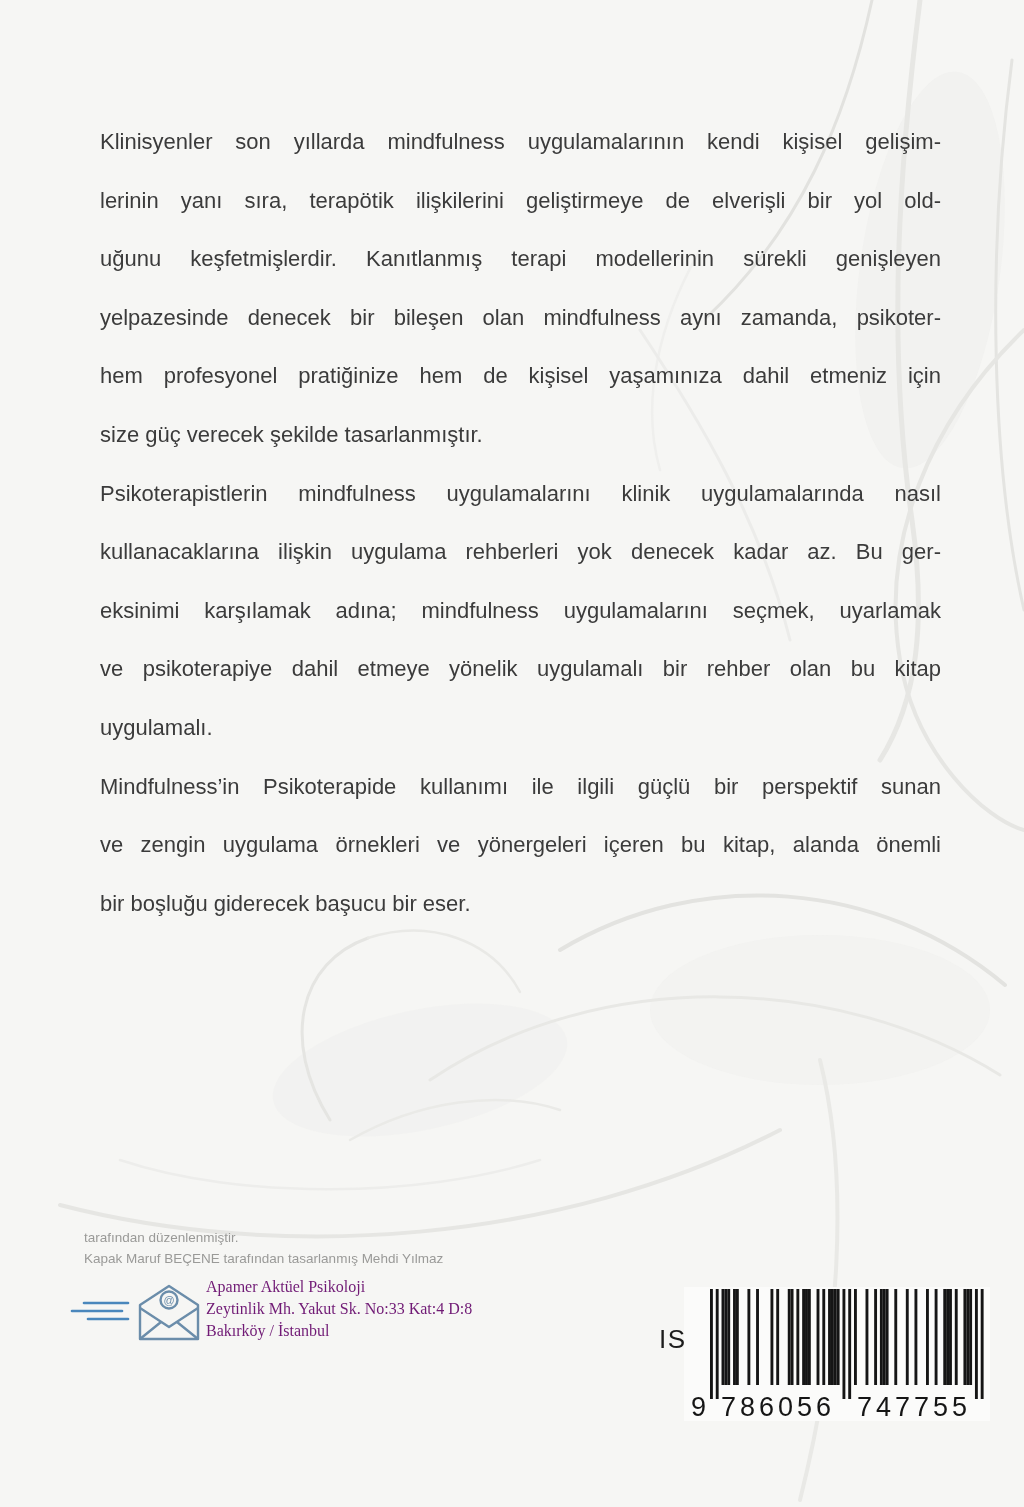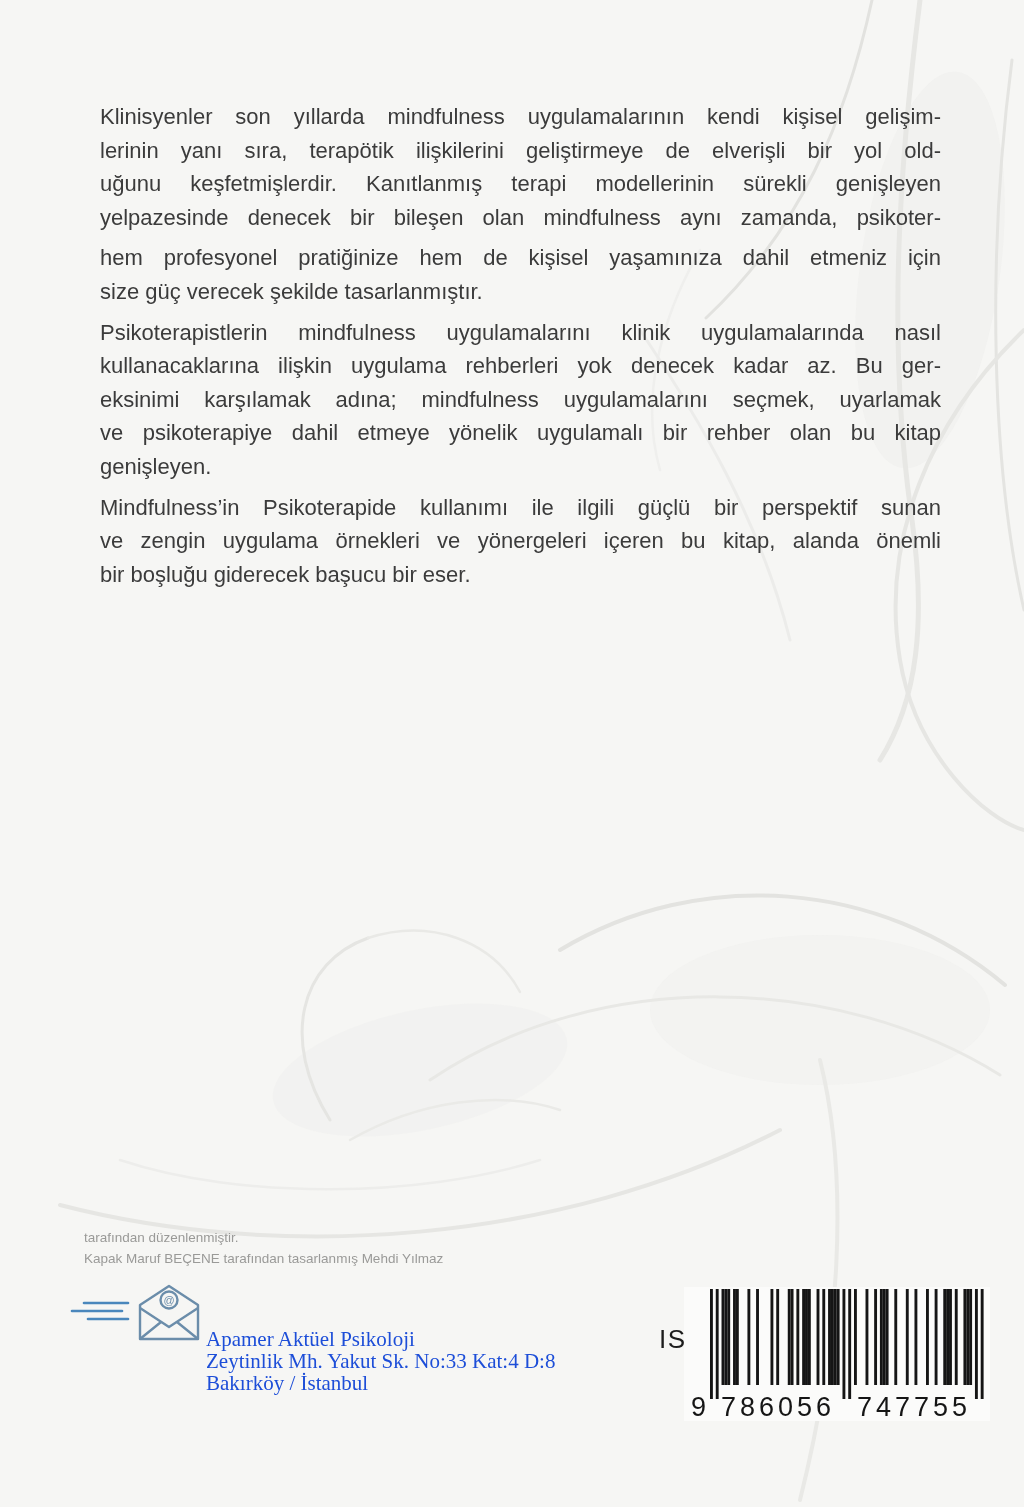--- a/index.html
+++ b/index.html
@@ -8,38 +8,38 @@
     background:#f6f6f4;overflow:hidden;
     font-family:"Liberation Sans",sans-serif;
   }
   .sketch{position:absolute;left:0;top:0;z-index:0;}
   
   .body-text{
     position:absolute;left:100px;top:100px;width:841px;z-index:2;
     color:#3b3b3b;font-size:22px;line-height:33.6px;
   }
   .para{margin-bottom:7px;}
-  .tline{white-space:nowrap;text-align:justify;text-align-last:justify;}
+  .tline{white-space:nowrap;text-align:justify;text-align-last:justify;margin-top:25px;}
   .tline.tlast{text-align-last:left;}
   
   .credits{
     position:absolute;left:84px;top:1227px;width:440px;z-index:2;
     font-size:13.5px;line-height:21px;color:#9a9a98;
   }
   .contact-icon{position:absolute;left:68px;top:1281px;z-index:2;}
   .contact-text{
     position:absolute;left:205px;top:1282px;z-index:2;
     font-size:21px;font-weight:bold;color:#4a87bc;line-height:28px;
     letter-spacing:.2px;
   }
   .contact-text .cline{display:block;cursor:pointer;}
   .address{
-    position:absolute;left:206px;top:1328px;z-index:2;
-    font-family:"Liberation Serif",serif;font-size:21px;line-height:22px;
-    color:#1d4ed8;
+    position:absolute;left:206px;top:1276px;z-index:2;
+    font-family:"Liberation Serif",serif;font-size:16px;line-height:22px;
+    color:#701a75;
   }
   
   .isbn-row{
     position:absolute;left:635px;top:1324px;width:375px;z-index:3;
     text-align:center;font-family:Liberation Sans, sans-serif;
     font-size:26px;color:#1c1c1c;letter-spacing:1.5px;white-space:nowrap;
   }
   .isbn-row .num{margin-left:12px;}
   .barcode-wrap{position:absolute;left:684px;top:1287px;z-index:3;}
 </style>
@@ -79,21 +79,21 @@
       </div>
       <div class="para">
         <div class="tline">hem profesyonel pratiğinize hem de kişisel yaşamınıza dahil etmeniz için</div>
         <div class="tline tlast">size güç verecek şekilde tasarlanmıştır.</div>
       </div>
       <div class="para">
         <div class="tline">Psikoterapistlerin mindfulness uygulamalarını klinik uygulamalarında nasıl</div>
         <div class="tline">kullanacaklarına ilişkin uygulama rehberleri yok denecek kadar az. Bu ger-</div>
         <div class="tline">eksinimi karşılamak adına; mindfulness uygulamalarını seçmek, uyarlamak</div>
         <div class="tline">ve psikoterapiye dahil etmeye yönelik uygulamalı bir rehber olan bu kitap</div>
-        <div class="tline tlast">genişleyen.</div>
+        <div class="tline tlast">uygulamalı.</div>
       </div>
       <div class="para">
         <div class="tline">Mindfulness’in Psikoterapide kullanımı ile ilgili güçlü bir perspektif sunan</div>
         <div class="tline">ve zengin uygulama örnekleri ve yönergeleri içeren bu kitap, alanda önemli</div>
         <div class="tline tlast">bir boşluğu giderecek başucu bir eser.</div>
       </div>
     </div>
 
   <div class="credits">
     <div>tarafından düzenlenmiştir.</div>

